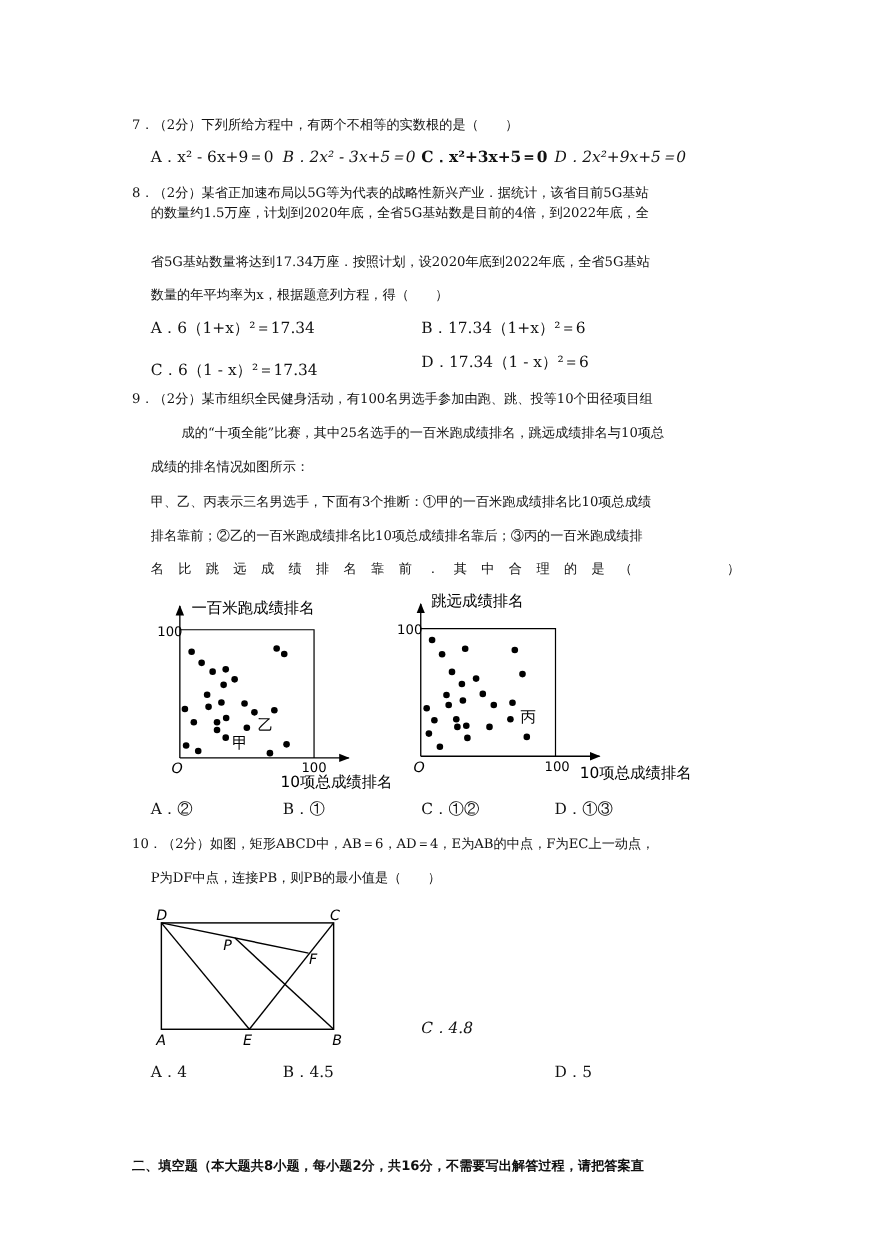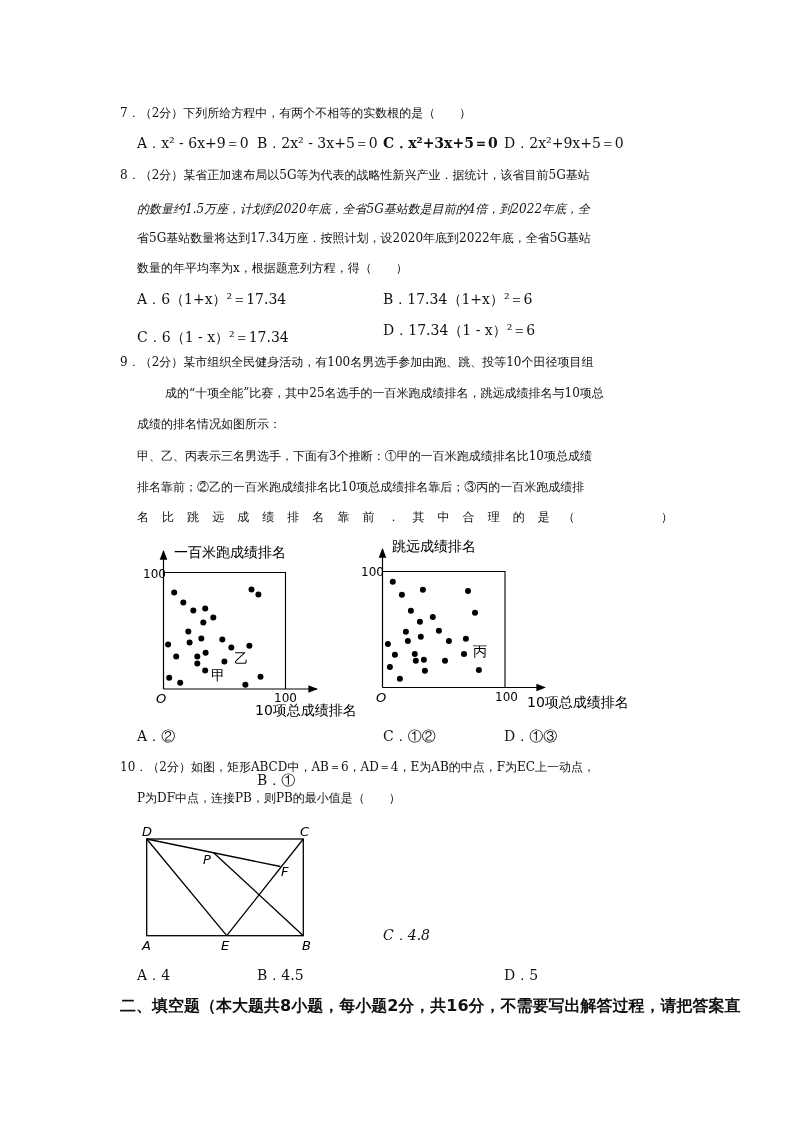--- a/index.html
+++ b/index.html
@@ -3,47 +3,47 @@
 <meta charset="utf-8">
 <style>
   html, body { margin: 0; padding: 0; background: #ffffff; }
   body { width: 794px; height: 1123px; position: relative; overflow: hidden;
          font-family: "DejaVu Serif", "Liberation Serif", serif; color: #111; }
   .line { position: absolute; font-size: 12px; line-height: 18px; white-space: nowrap; }
   .qnum { left: 120px; }
   .indent { left: 137px; }
   .justify { display: flex; justify-content: space-between; width: 536px; }
   .opt { position: absolute; font-size: 14px; line-height: 18px; white-space: nowrap; }
-  .section { position: absolute; left: 120px; top: 996px; font-size: 16px; font-weight: bold;
+  .section { position: absolute; left: 120px; top: 1052px; font-size: 12px; font-weight: bold;
              font-family: "DejaVu Sans", "Liberation Sans", sans-serif; white-space: nowrap; }
   svg text { font-family: "DejaVu Sans", "Liberation Sans", sans-serif; }
   .chart { position: absolute; left: 0; top: 0; }
 </style>
 </head>
 <body>
 
 <div>
   <div class="line qnum" style="top:104px;">7．（2分）下列所给方程中，有两个不相等的实数根的是（　　）</div>
   <div class="opt" style="left:137px; top:134px;">
     <span>A．</span><span>x² - 6x+9＝0</span>
   </div>
-  <div class="opt" style="left:257px; top:134px;">
+  <div class="opt" style="left:257px; top:134px;font-style:italic;">
     <span>B．</span><span>2x² - 3x+5＝0</span>
   </div>
   <div class="opt" style="left:383px; top:134px;font-weight:bold;">
     <span>C．</span><span>x²+3x+5＝0</span>
   </div>
-  <div class="opt" style="left:504px; top:134px;">
+  <div class="opt" style="left:504px; top:134px;font-style:italic;">
     <span>D．</span><span>2x²+9x+5＝0</span>
   </div>
 </div>
 
 <div>
   <div class="line qnum" style="top:166px;">8．（2分）某省正加速布局以5G等为代表的战略性新兴产业．据统计，该省目前5G基站</div>
-  <div class="line indent" style="top:200px;font-style:italic;">的数量约1.5万座，计划到2020年底，全省5G基站数是目前的4倍，到2022年底，全</div>
+  <div class="line indent" style="top:184px;">的数量约1.5万座，计划到2020年底，全省5G基站数是目前的4倍，到2022年底，全</div>
   <div class="line indent" style="top:229px;">省5G基站数量将达到17.34万座．按照计划，设2020年底到2022年底，全省5G基站</div>
   <div class="line indent" style="top:259px;">数量的年平均率为x，根据题意列方程，得（　　）</div>
   <div class="opt" style="left:137px; top:290px;">
     <span>A．</span><span>6（1+x）²＝17.34</span>
   </div>
   <div class="opt" style="left:383px; top:290px;">
     <span>B．</span><span>17.34（1+x）²＝6</span>
   </div>
   <div class="opt" style="left:137px; top:328px;">
     <span>C．</span><span>6（1 - x）²＝17.34</span>
@@ -159,21 +159,21 @@
         <circle cx="424.9" cy="670.8" r="3" fill="#000"></circle>
         <circle cx="478.9" cy="669.9" r="3" fill="#000"></circle>
         <circle cx="399.9" cy="678.8" r="3" fill="#000"></circle>
         <text x="473.1" y="656.2" font-size="14">丙</text>
       </g>
   </svg>
 
   <div class="opt" style="left:137px; top:727px;">
     <span>A．</span><span>②</span>
   </div>
-  <div class="opt" style="left:257px; top:727px;margin-top:44px;">
+  <div class="opt" style="left:257px; top:727px;">
     <span>B．</span><span>①</span>
   </div>
   <div class="opt" style="left:383px; top:727px;">
     <span>C．</span><span>①②</span>
   </div>
   <div class="opt" style="left:504px; top:727px;">
     <span>D．</span><span>①③</span>
   </div>
 </div>
 

